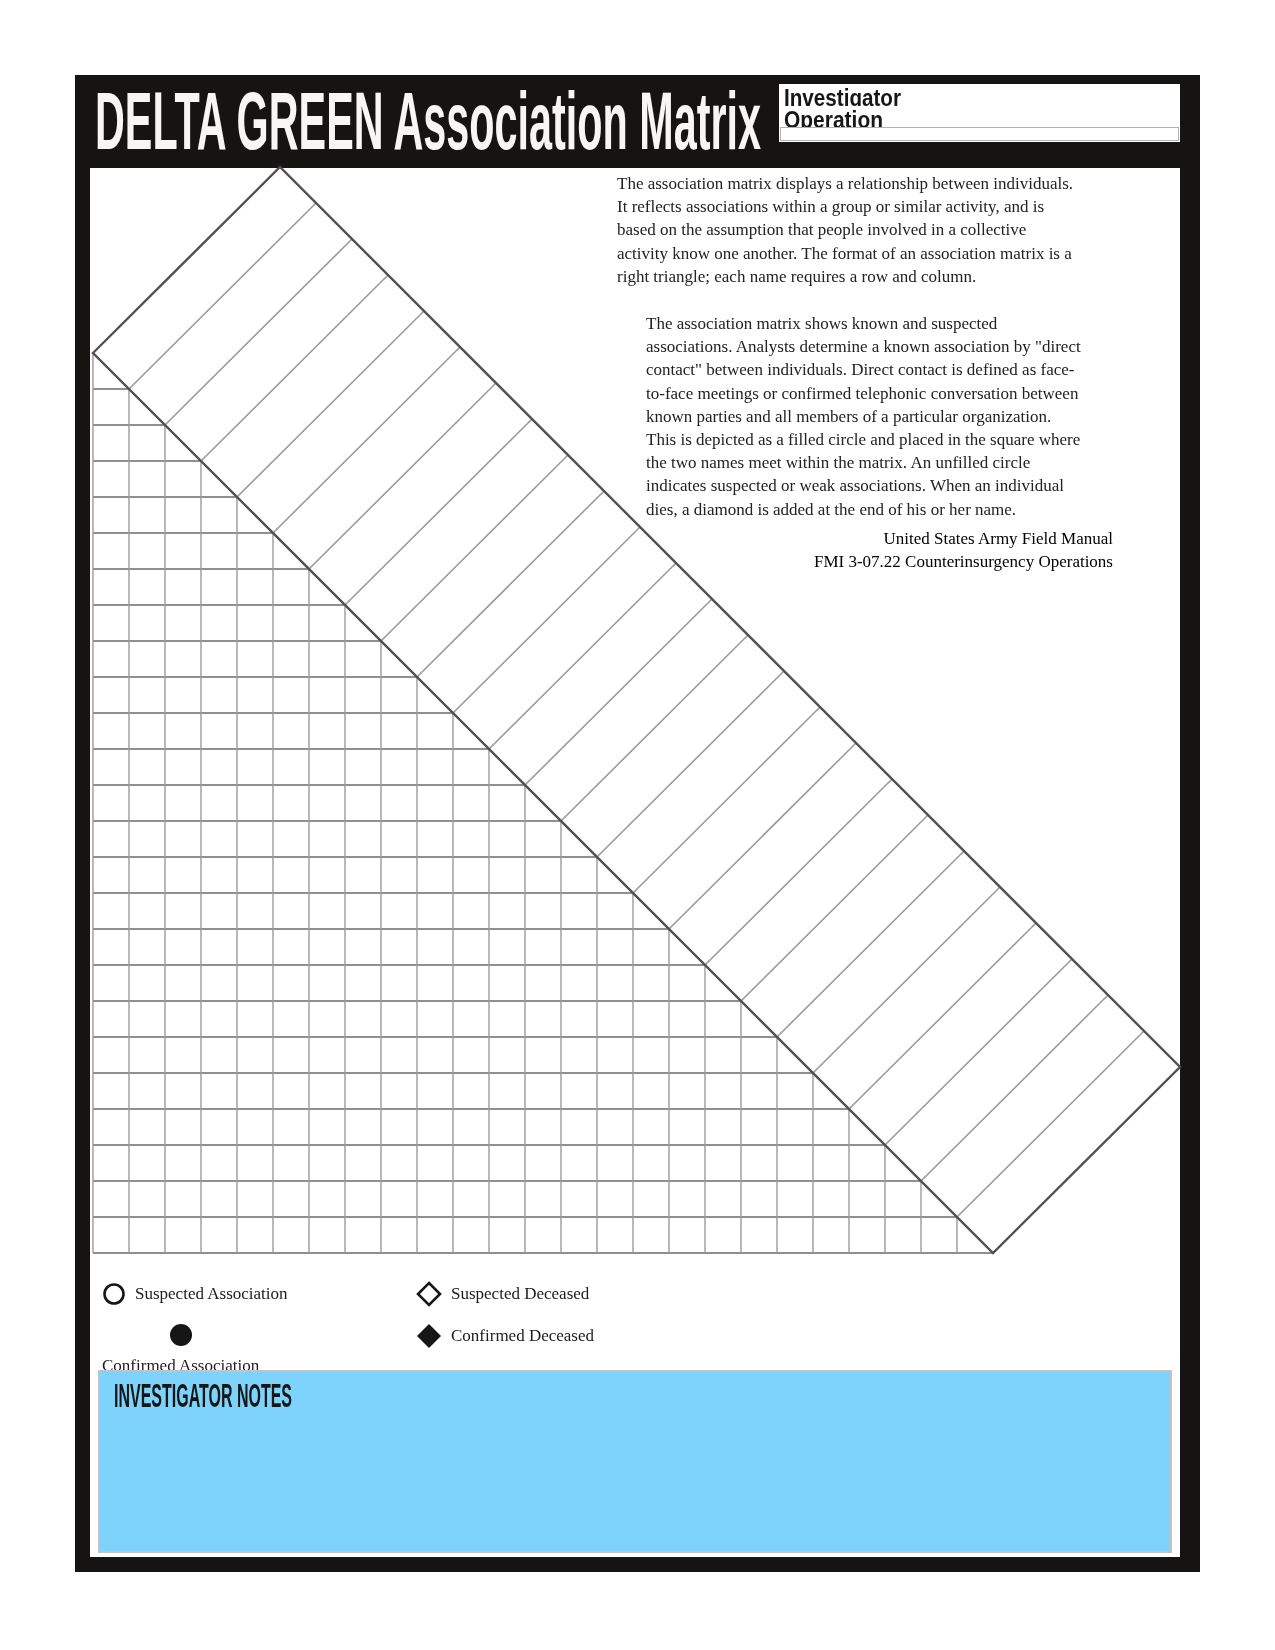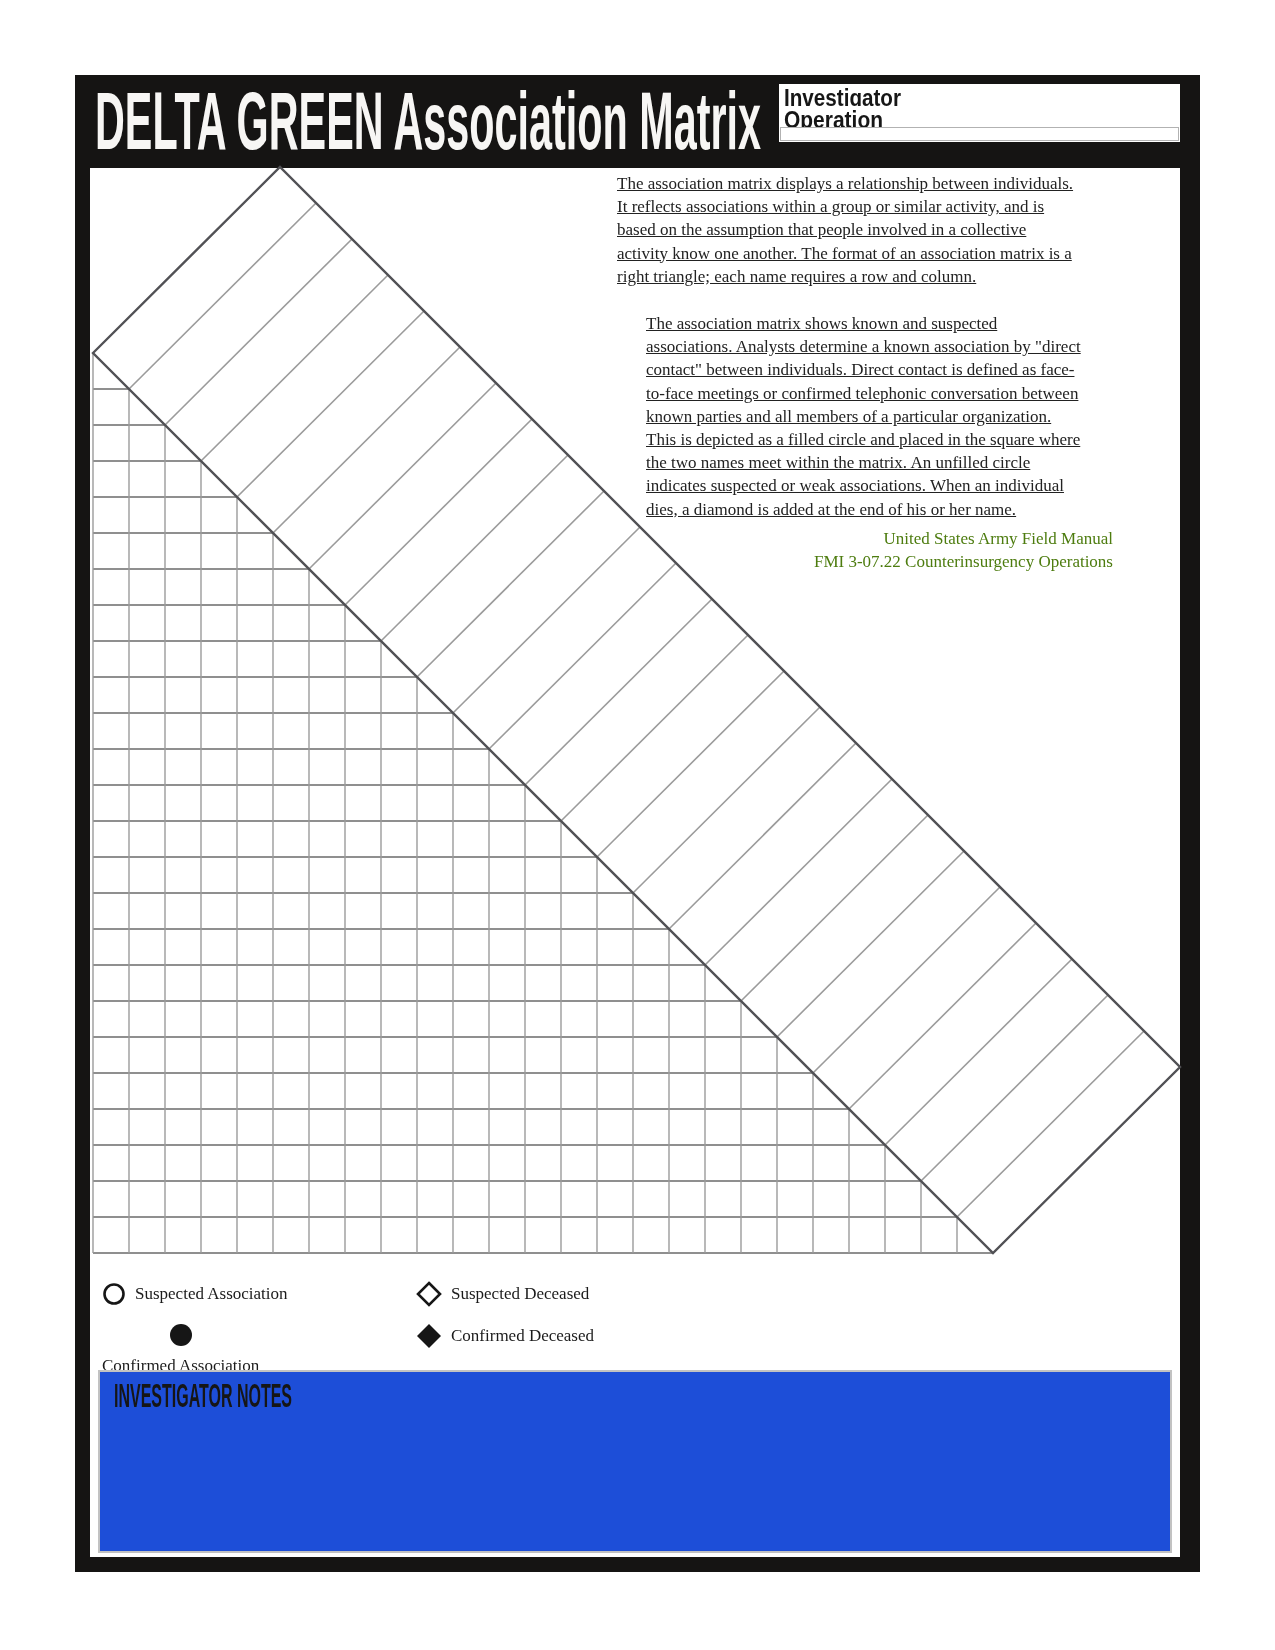--- a/index.html
+++ b/index.html
@@ -7,30 +7,30 @@
         font-family:"Liberation Serif", serif;}
   .frame{position:absolute;left:75px;top:75px;width:1125px;height:1497px;background:#151413;}
   .content{position:absolute;left:90px;top:168px;width:1090px;height:1389px;background:#ffffff;}
   #matrix-svg{position:absolute;left:0;top:0;width:1275px;height:1650px;}
   .title-svg{position:absolute;left:95px;top:84px;overflow:visible;}
   .title-svg text{font-family:"Liberation Sans",sans-serif;font-weight:700;fill:#f7f6f4;}
   .field{position:absolute;left:779px;width:401px;background:#ffffff;}
   .field-label-svg{position:absolute;left:5px;top:2px;overflow:visible;}
   .field-label-svg text{font-family:"Liberation Sans",sans-serif;font-weight:700;fill:#161616;}
   .field-strip{position:absolute;left:1px;right:1px;bottom:1px;height:12px;border:1px solid #b2b2b2;background:#ffffff;}
-  .para{position:absolute;margin:0;font-size:17px;line-height:23.2px;color:#222222;white-space:pre-line;text-decoration:underline;}
+  .para{position:absolute;margin:0;font-size:17px;line-height:23.2px;color:#222222;white-space:pre-line;}
   .p1{left:617px;top:172px;width:530px;}
   .p2{left:646px;top:312px;width:510px;}
   .citation{position:absolute;left:590px;top:527px;width:523px;font-size:17px;line-height:23.2px;
-            color:#4d7c0f;white-space:pre-line;text-align:right;}
+            color:#000000;white-space:pre-line;text-align:right;}
   .legend-item{position:absolute;height:26px;display:flex;align-items:center;gap:9px;
                font-size:17px;color:#1b1b1b;}
   .legend-item svg{flex:0 0 auto;}
   .notes-box{position:absolute;left:98px;top:1370px;width:1074px;height:183px;
-             border:2px solid #c2c2c2;background:#1d4ed8;box-sizing:border-box;}
+             border:2px solid #c2c2c2;background:#7dd3fc;box-sizing:border-box;}
   .notes-label-svg{position:absolute;left:14px;top:6px;overflow:visible;}
   .notes-label-svg text{font-family:"Liberation Sans",sans-serif;font-weight:700;fill:#161616;}
   .notes-area{position:absolute;left:0;top:40px;right:0;bottom:0;}
 </style>
 </head>
 <body>
 
 <div class="page">
 
   <div class="frame"></div>

